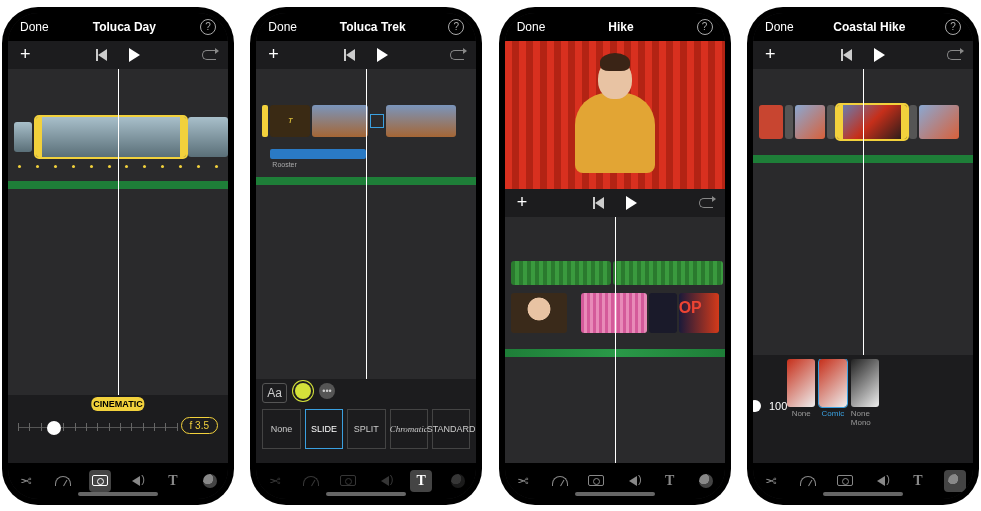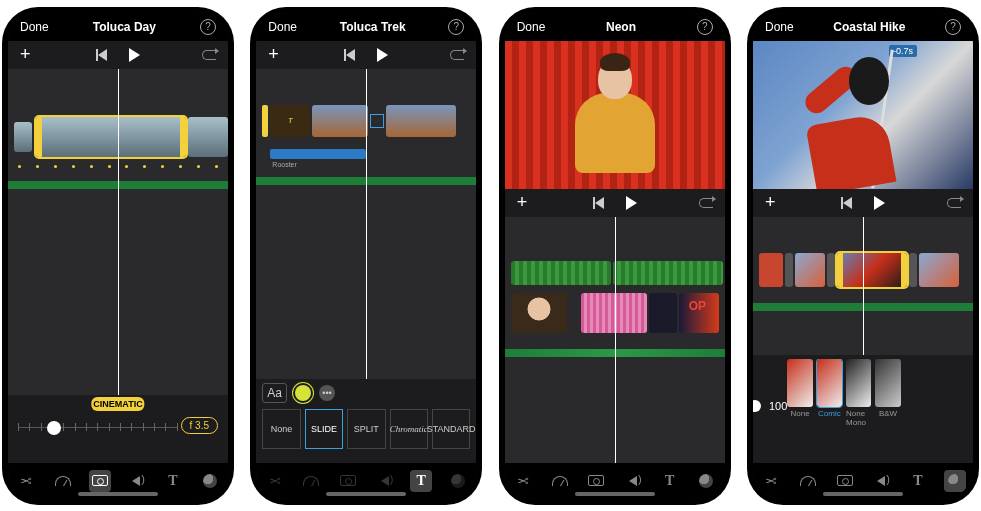--- a/index.html
+++ b/index.html
@@ -138,21 +138,21 @@
     display:flex; align-items:center;
   }
   .slider-line {width:100%; height:1px; background:#555; position:relative;}
   .slider-line::before, .slider-line::after {content:"";}
   .slider-ticks { position:absolute; inset:0; display:flex; justify-content:space-between;}
   .slider-ticks span{width:1px;height:8px;background:#666;margin-top:-4px;}
   .slider-thumb { position:absolute; top:-6px; left:18%; width:14px; height:14px; background:#fff; border-radius:50%;}
   .fstop { position:absolute; right:10px; top:22px; border:1px solid #f2d13c; color:#f2d13c; font-size:10px; padding:2px 8px; border-radius:10px;}
 
   .transition-area { height:84px; background:#1c1c1e; padding:4px 6px;}
-  .tr-controls { display:flex; gap:8px; align-items:center; margin-bottom:6px;}
+  .tr-controls { display:flex; gap:8px; align-items:flex-start; margin-bottom:6px;}
   .tr-aa { color:#ccc; font-size:12px; border:1px solid #555; padding:2px 4px; border-radius:3px;}
   .tr-dot { width:16px;height:16px;border-radius:50%;}
   .tr-yellow{background:#d4e23a; box-shadow:0 0 0 2px #1c1c1e, 0 0 0 3px #d4e23a;}
   .tr-grey{background:#555;}
   .tr-row { display:flex; gap:4px;}
   .tr-opt {
     flex:1; min-width:0; height:40px; border:1px solid #444; color:#ccc;
     display:flex; align-items:center; justify-content:center; font-size:9px;
   }
   .tr-opt.sel { border-color:#3aa0e0; color:#fff;}
@@ -370,21 +370,21 @@
         </div>
     </div>
     <div class="home-ind"></div>
   </div>
 </div>
 
 <div class="phone">
   <div class="screen">
     <div class="topbar">
       <span class="done">Done</span>
-      <span class="title">Neon</span>
+      <span class="title">Hike</span>
       <span class="help-icon">?</span>
     </div>
     <div class="preview pv-neon">
       <div class="person-yellow">
         <div class="head">
             <div class="hair"></div>
           </div>
         <div class="body"></div>
       </div>
     </div>
@@ -404,21 +404,21 @@
       <div class="track-row" style="top:44px">
         <div class="clip c-green" style="width:100px;height:24px"></div>
         <div class="clip c-green" style="width:110px;height:24px"></div>
       </div>
       <div class="track-row" style="top:76px">
         <div class="clip c-face" style="width:56px;height:40px"></div>
         <div style="width:20px"></div>
         <div class="clip c-pink" style="width:66px;height:40px"></div>
         <div class="clip c-dark" style="width:28px;height:40px"></div>
         <div class="clip c-neon" style="width:40px;height:40px">
-            <span style="position:absolute;top:6px;left:10px;color:#e43;font-weight:800;font-size:12px">OP</span>
+            <span style="position:absolute;top:6px;left:0;color:#e43;font-weight:800;font-size:16px">OP</span>
           </div>
       </div>
       <div class="audio-track br" style="top:132px"></div>
     </div>
     <div class="toolbar">
       <div class="ic scissors"></div>
       <div>
           <div class="speedo"></div>
         </div>
       <div>
@@ -435,29 +435,20 @@
     <div class="home-ind"></div>
   </div>
 </div>
 
 <div class="phone">
   <div class="screen">
     <div class="topbar">
       <span class="done">Done</span>
       <span class="title">Coastal Hike</span>
       <span class="help-icon">?</span>
-    </div>
-    <div class="preview pv-hike">
-      <span class="badge" style="top:4px;right:56px;background:#2a6aa8">-0.7s</span>
-      <div class="hike-figure">
-        <div class="pole"></div>
-        <div class="arm"></div>
-        <div class="torso"></div>
-        <div class="head2"></div>
-      </div>
     </div>
     <div class="transport">
       <span class="plus">+</span>
       <div class="skip-back">
           <span class="bar"></span>
           <span class="tri"></span>
         </div>
       <div class="play-triangle"></div>
       <div class="undo">
           <div class="undo-icon"></div>
@@ -492,24 +483,20 @@
           <span class="filter-label">None</span>
         </div>
         <div class="filter-opt sel">
           <div class="filter-thumb" style="background:linear-gradient(135deg,#c62f1a,#eee)"></div>
           <span class="filter-label">Comic</span>
         </div>
         <div class="filter-opt">
           <div class="filter-thumb" style="background:linear-gradient(135deg,#222,#eee)"></div>
           <span class="filter-label">None Mono</span>
         </div>
-        <div class="filter-opt">
-          <div class="filter-thumb" style="background:linear-gradient(135deg,#333,#ccc)"></div>
-          <span class="filter-label">B&amp;W</span>
-        </div>
       </div>
     </div>
     <div class="toolbar">
       <div class="ic scissors"></div>
       <div>
           <div class="speedo"></div>
         </div>
       <div>
           <div class="camera"></div>
         </div>

